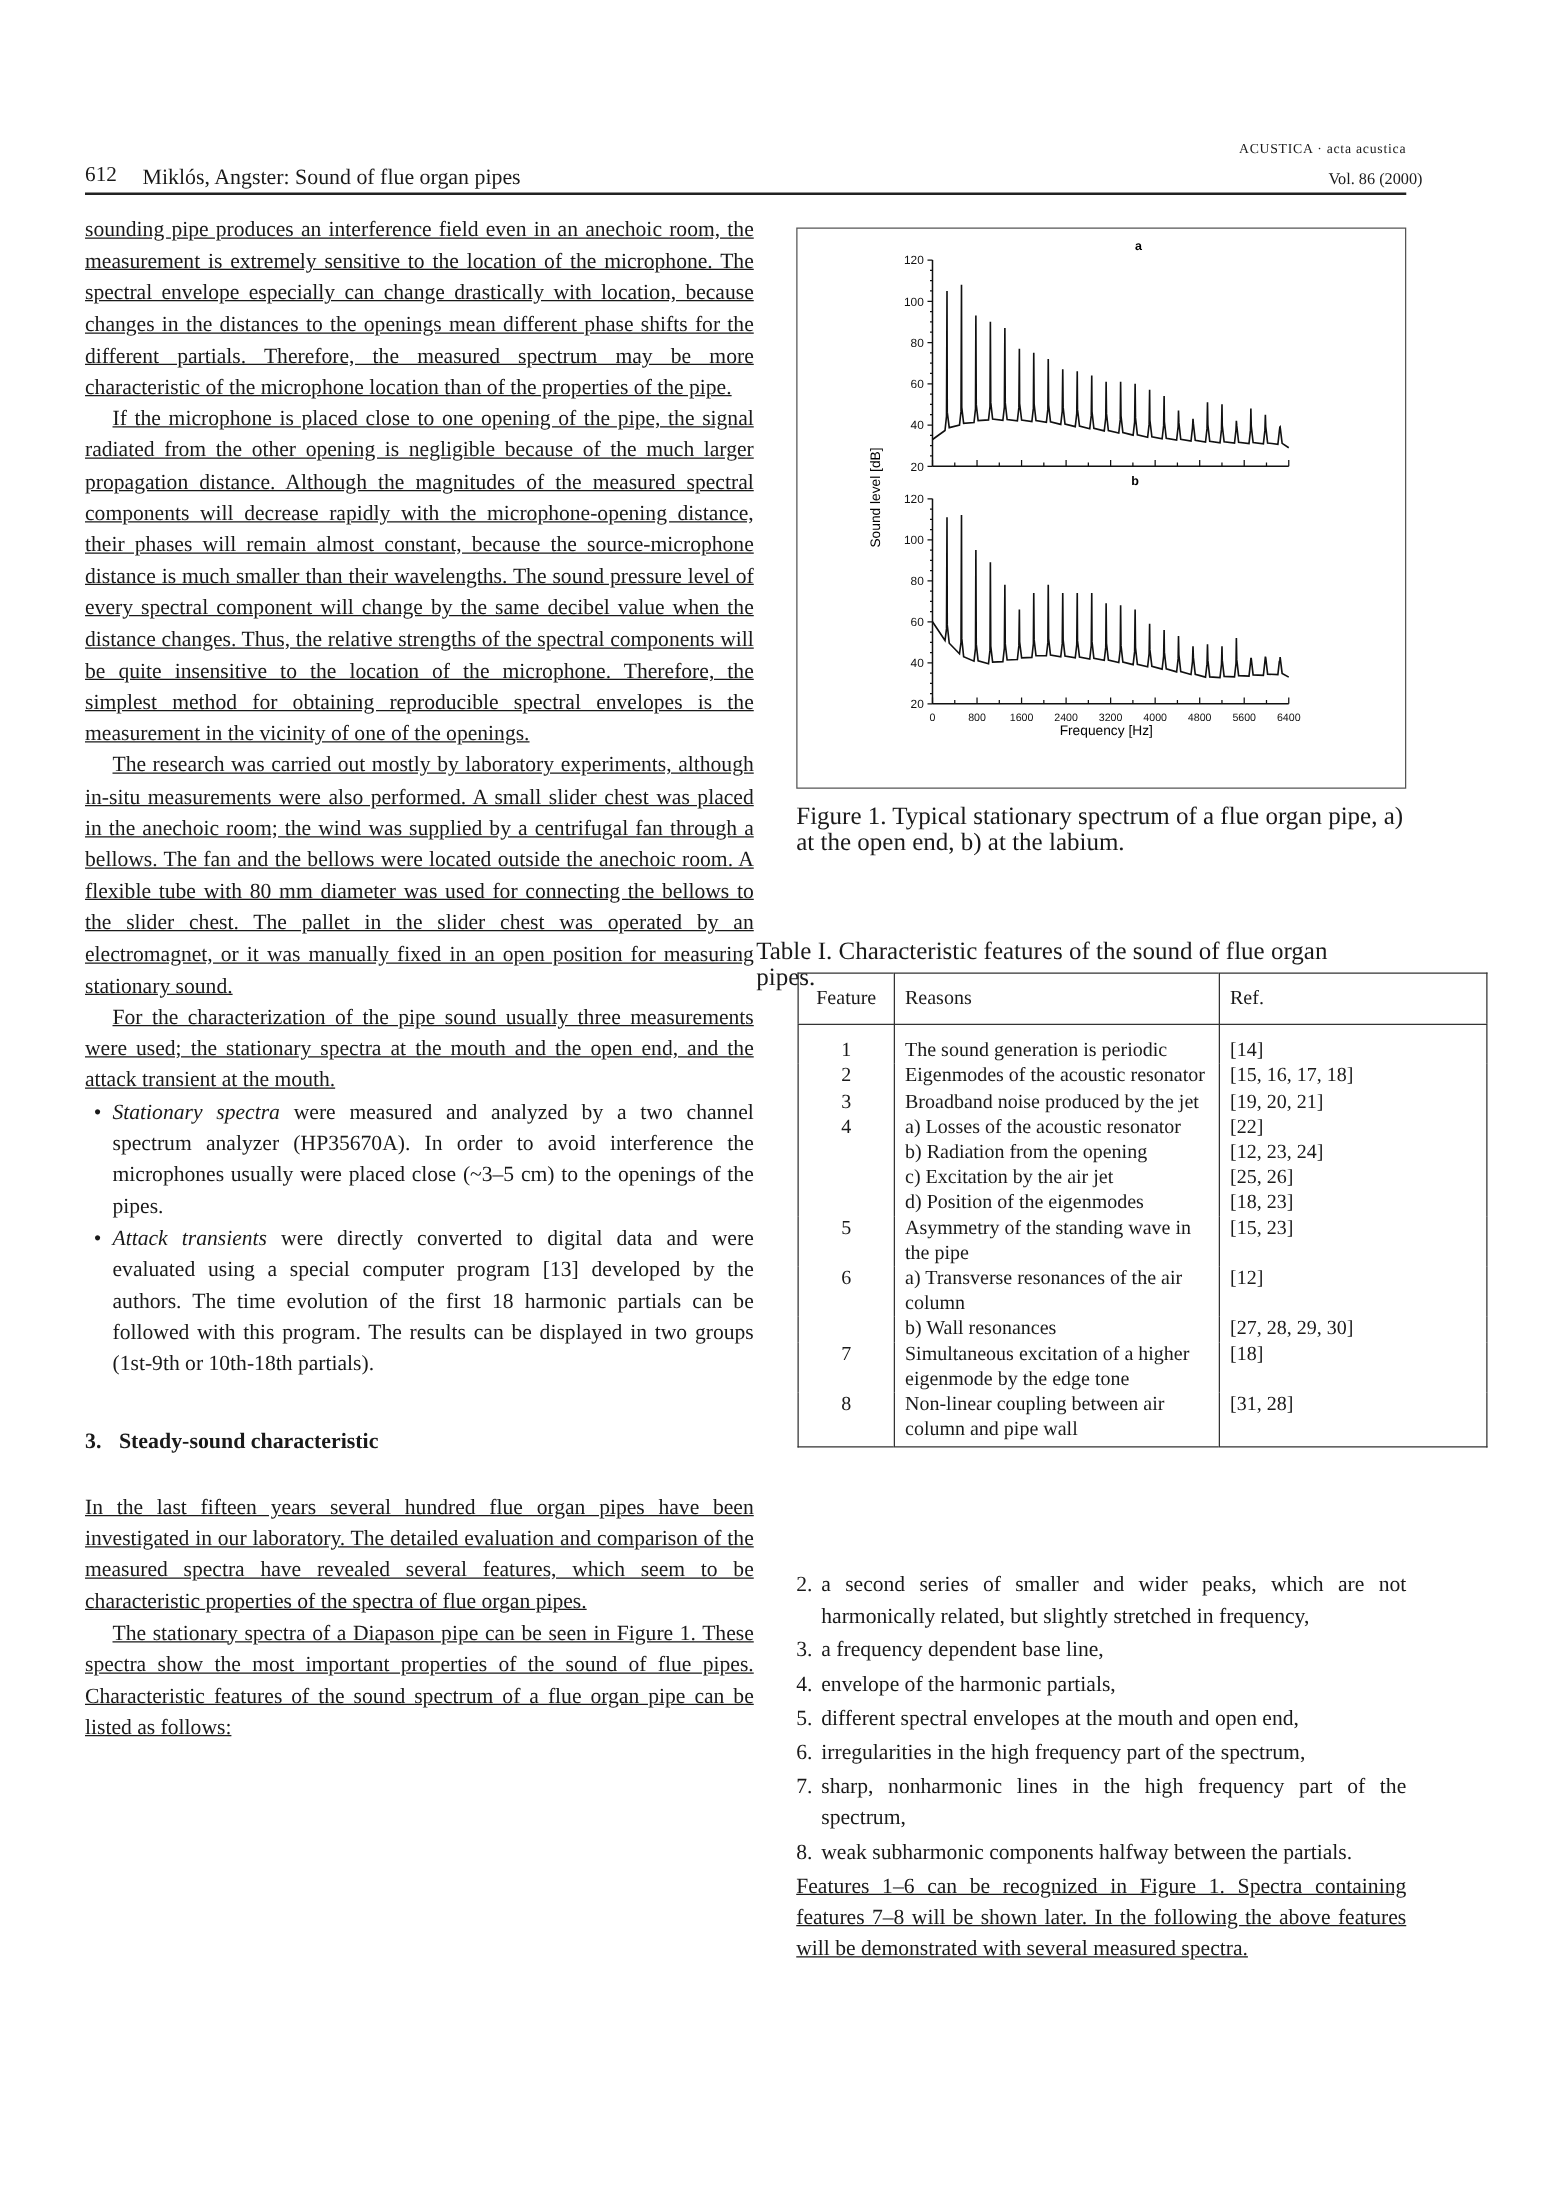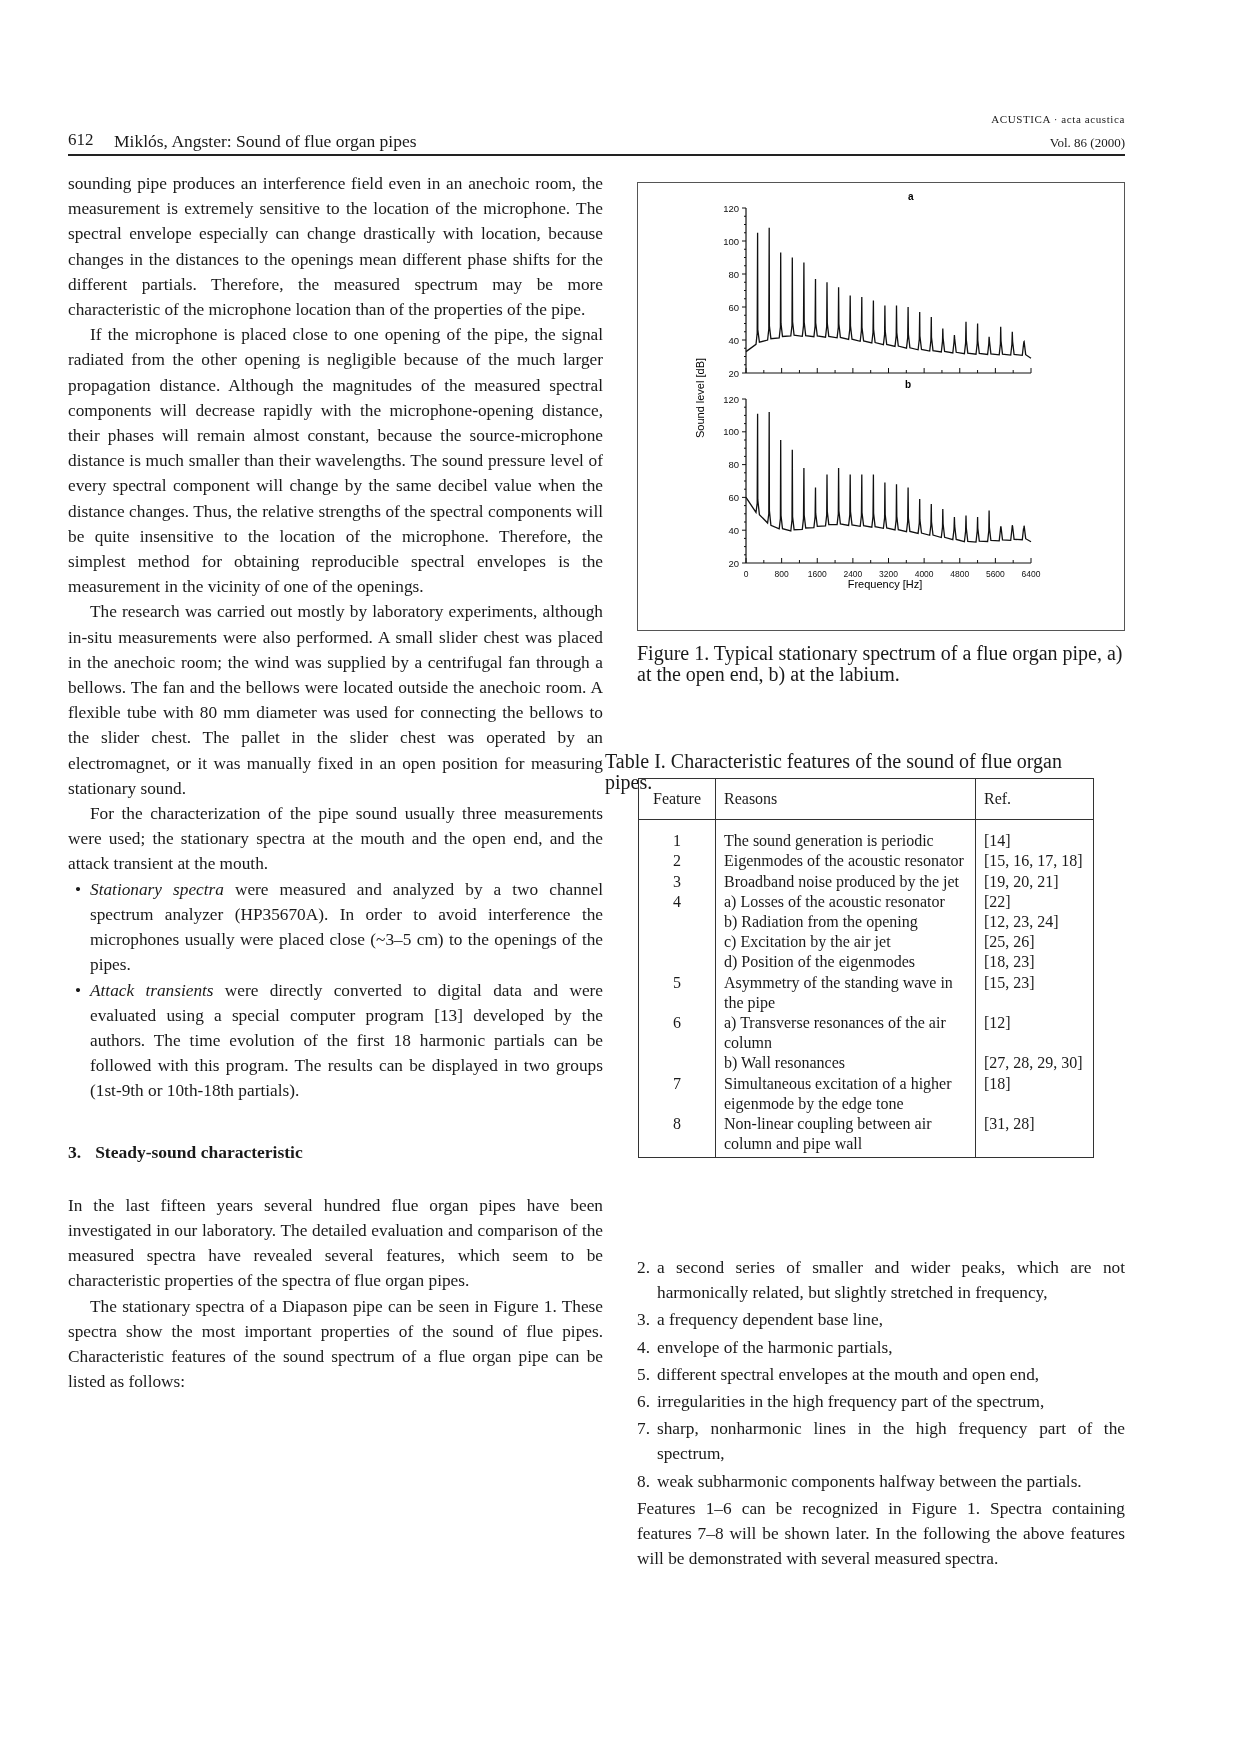--- a/index.html
+++ b/index.html
@@ -2,39 +2,39 @@
 <html><head>
 <meta charset="utf-8">
 <style>
   html, body { margin:0; padding:0; background:#ffffff; }
   body { width:1240px; height:1753px; position:relative; overflow:hidden;
          font-family:"Liberation Serif", serif; color:#1a1a1a; }
   .abs { position:absolute; }
   .hdr-page { left:68px; top:130px; font-size:17px; }
   .hdr-title { left:114px; top:131px; font-size:17.5px; }
   .hdr-journal { right:115px; top:113px; font-size:11px; letter-spacing:0.6px; text-align:right; }
-  .hdr-vol { right:115px; top:135px; font-size:13px; text-align:left; }
+  .hdr-vol { right:102px; top:135px; font-size:13px; text-align:left; }
   .hdr-rule { left:68px; top:154px; width:1057px; height:1.5px; background:#222; }
 
   .col { position:absolute; font-size:17.3px; line-height:25.2px; text-align:justify; }
-  .col p { margin:0; }
+  .col p { margin:0;text-decoration:underline; }
   .indent { text-indent:22px; }
   .left { left:68px; top:171px; width:535px; }
   .bullets { list-style:none; margin:0; padding:0; }
   .bullets li { position:relative; padding-left:22px; }
   .bullets li .dot { position:absolute; left:7px; top:0; }
   .section-h { font-weight:bold; font-size:17.5px; margin:36px 0 28px 0; text-align:left; }
   .section-h .num { margin-right:14px; }
 
   .figbox { left:637px; top:182px; width:486px; height:447px; border:1.2px solid #555; }
   .caption { font-size:20px; line-height:21px; }
   .fig-caption { left:637px; top:643px; width:488px; }
   .tbl-caption { left:605px; top:751px; width:488px; }
 
-  table.feat { position:absolute; left:638px; top:778px; width:456px; border-collapse:collapse;
+  table.feat { position:absolute; left:638px; top:778px; width:552px; border-collapse:collapse;
                font-size:16px; line-height:20.2px; border:1.3px solid #333; }
   table.feat th { font-weight:normal; text-align:left; padding:10px 8px 10px 8px; border-bottom:1.3px solid #333; }
   table.feat th.c1, table.feat td.c1 { width:60px; text-align:center; border-right:1.3px solid #333; }
   table.feat th.c2, table.feat td.c2 { width:243px; border-right:1.3px solid #333; }
   table.feat td { vertical-align:top; padding:0 8px; }
   table.feat tr.first td { padding-top:11px; }
   table.feat tr.last td { padding-bottom:3px; }
 
   .right-list { left:637px; top:1255px; width:488px; }
   .right-list ol { list-style:none; margin:0; padding:0; }

